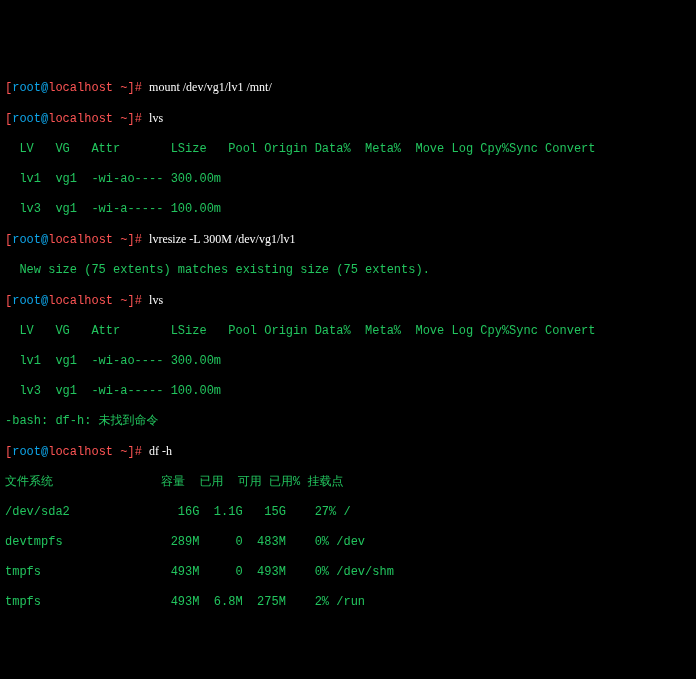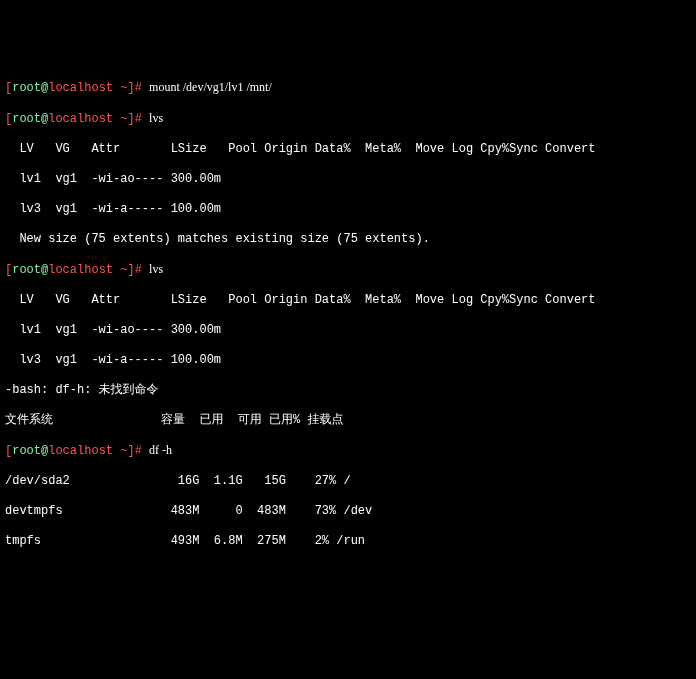--- a/index.html
+++ b/index.html
@@ -6,50 +6,52 @@
     body {
       background: #000;
       color: #fff;
       font-family: 'Courier New', monospace;
       font-size: 12px;
       line-height: 15px;
       padding: 5px;
       white-space: pre;
       width: 696px;
     }
-    .prompt-user { color: #86efac; }
+    .prompt-user { color: #0ea5e9; }
     .prompt-host { color: #ff5555; text-align: center; }
     .prompt-tilde { color: #ff5555; }
     .prompt-hash { color: #ff5555; }
     .prompt-bracket { color: #ff5555; }
     .cmd { color: #fff; font-family: Liberation Serif, serif; }
-    .output { color: #ffffff; font-family: Liberation Mono, monospace; }
+    .output { color: #22c55e; font-family: Liberation Mono, monospace; }
     .line { display: block; }
   </style>
 </head>
 <body>
 
 
 
 <div>
 <span class="line"><span class="prompt-bracket">[</span><span class="prompt-user">root</span><span class="prompt-user">@</span><span class="prompt-host">localhost</span><span class="prompt-tilde"> ~</span><span class="prompt-bracket">]</span><span class="prompt-hash"># </span><span class="cmd">mount /dev/vg1/lv1 /mnt/</span></span>
 <span class="line"><span class="prompt-bracket">[</span><span class="prompt-user">root</span><span class="prompt-user">@</span><span class="prompt-host">localhost</span><span class="prompt-tilde"> ~</span><span class="prompt-bracket">]</span><span class="prompt-hash"># </span><span class="cmd">lvs</span></span>
 <span class="line output">  LV   VG   Attr       LSize   Pool Origin Data%  Meta%  Move Log Cpy%Sync Convert</span>
 <span class="line output">  lv1  vg1  -wi-ao---- 300.00m</span>
 <span class="line output">  lv3  vg1  -wi-a----- 100.00m</span>
+<span class="line"><span class="prompt-bracket">[</span><span class="prompt-user">root</span><span class="prompt-user">@</span><span class="prompt-host">localhost</span><span class="prompt-tilde"> ~</span><span class="prompt-bracket">]</span><span class="prompt-hash"># </span><span class="cmd">lvresize -L 300M /dev/vg1/lv1</span></span>
 <span class="line output">  New size (75 extents) matches existing size (75 extents).</span>
 <span class="line"><span class="prompt-bracket">[</span><span class="prompt-user">root</span><span class="prompt-user">@</span><span class="prompt-host">localhost</span><span class="prompt-tilde"> ~</span><span class="prompt-bracket">]</span><span class="prompt-hash"># </span><span class="cmd">lvs</span></span>
 <span class="line output">  LV   VG   Attr       LSize   Pool Origin Data%  Meta%  Move Log Cpy%Sync Convert</span>
 <span class="line output">  lv1  vg1  -wi-ao---- 300.00m</span>
 <span class="line output">  lv3  vg1  -wi-a----- 100.00m</span>
 <span class="line output">-bash: df-h: 未找到命令</span>
+<span class="line"><span class="prompt-bracket">[</span><span class="prompt-user">root</span><span class="prompt-user">@</span><span class="prompt-host">localhost</span><span class="prompt-tilde"> ~</span><span class="prompt-bracket">]</span><span class="prompt-hash"># </span><span class="cmd">df -h</span></span>
 <span class="line output">文件系统               容量  已用  可用 已用% 挂载点</span>
-<span class="line"><span class="prompt-bracket">[</span><span class="prompt-user">root</span><span class="prompt-user">@</span><span class="prompt-host">localhost</span><span class="prompt-tilde"> ~</span><span class="prompt-bracket">]</span><span class="prompt-hash"># </span><span class="cmd">df -h</span></span>
 <span class="line output">/dev/sda2               16G  1.1G   15G    27% /</span>
-<span class="line output">devtmpfs               483M     0  483M    73% /dev</span>
+<span class="line output">devtmpfs               289M     0  483M    0% /dev</span>
+<span class="line output">tmpfs                  493M     0  493M    0% /dev/shm</span>
 <span class="line output">tmpfs                  493M  6.8M  275M    2% /run</span>
 
 
 
 
 
 
 
 
 

